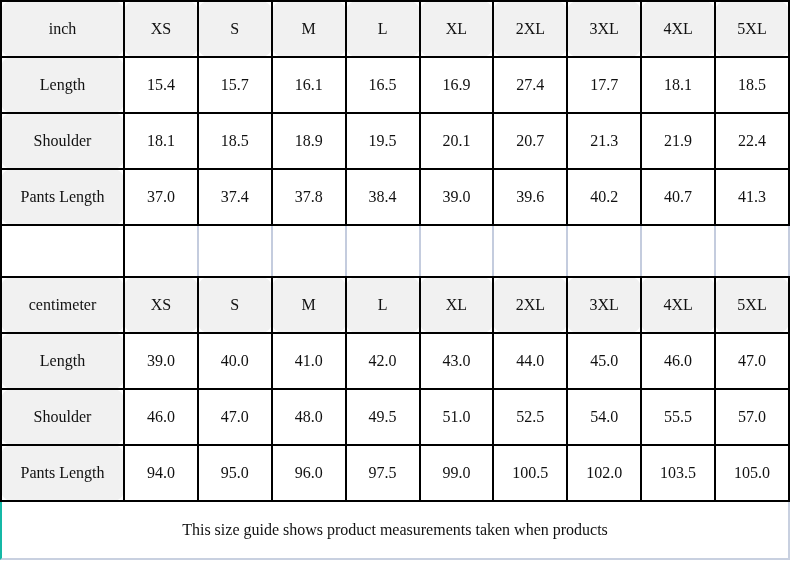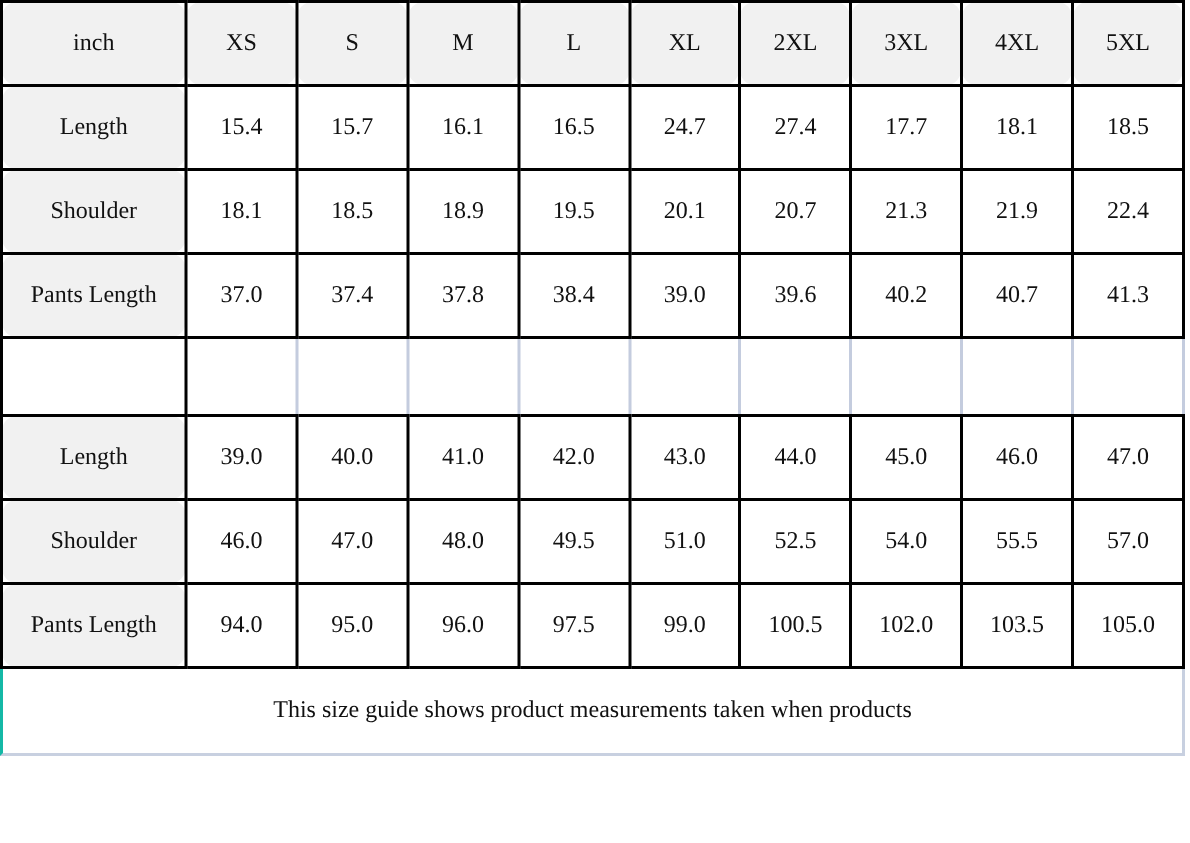--- a/index.html
+++ b/index.html
@@ -84,21 +84,21 @@
           <td class="shaded">3XL</td>
           <td class="shaded">4XL</td>
           <td class="shaded">5XL</td>
         </tr>
         <tr>
           <td class="shaded">Length</td>
           <td>15.4</td>
           <td>15.7</td>
           <td>16.1</td>
           <td>16.5</td>
-          <td>24.7</td>
+          <td>16.9</td>
           <td>27.4</td>
           <td>17.7</td>
           <td>18.1</td>
           <td>18.5</td>
         </tr>
         <tr>
           <td class="shaded">Shoulder</td>
           <td>18.1</td>
           <td>18.5</td>
           <td>18.9</td>
@@ -125,20 +125,32 @@
           <td class="first-spacer"></td>
           <td></td>
           <td></td>
           <td></td>
           <td></td>
           <td></td>
           <td></td>
           <td></td>
           <td></td>
           <td></td>
+        </tr>
+        <tr>
+          <td class="shaded">centimeter</td>
+          <td class="shaded">XS</td>
+          <td class="shaded">S</td>
+          <td class="shaded">M</td>
+          <td class="shaded">L</td>
+          <td class="shaded">XL</td>
+          <td class="shaded">2XL</td>
+          <td class="shaded">3XL</td>
+          <td class="shaded">4XL</td>
+          <td class="shaded">5XL</td>
         </tr>
         <tr>
           <td class="shaded">Length</td>
           <td>39.0</td>
           <td>40.0</td>
           <td>41.0</td>
           <td>42.0</td>
           <td>43.0</td>
           <td>44.0</td>
           <td>45.0</td>

